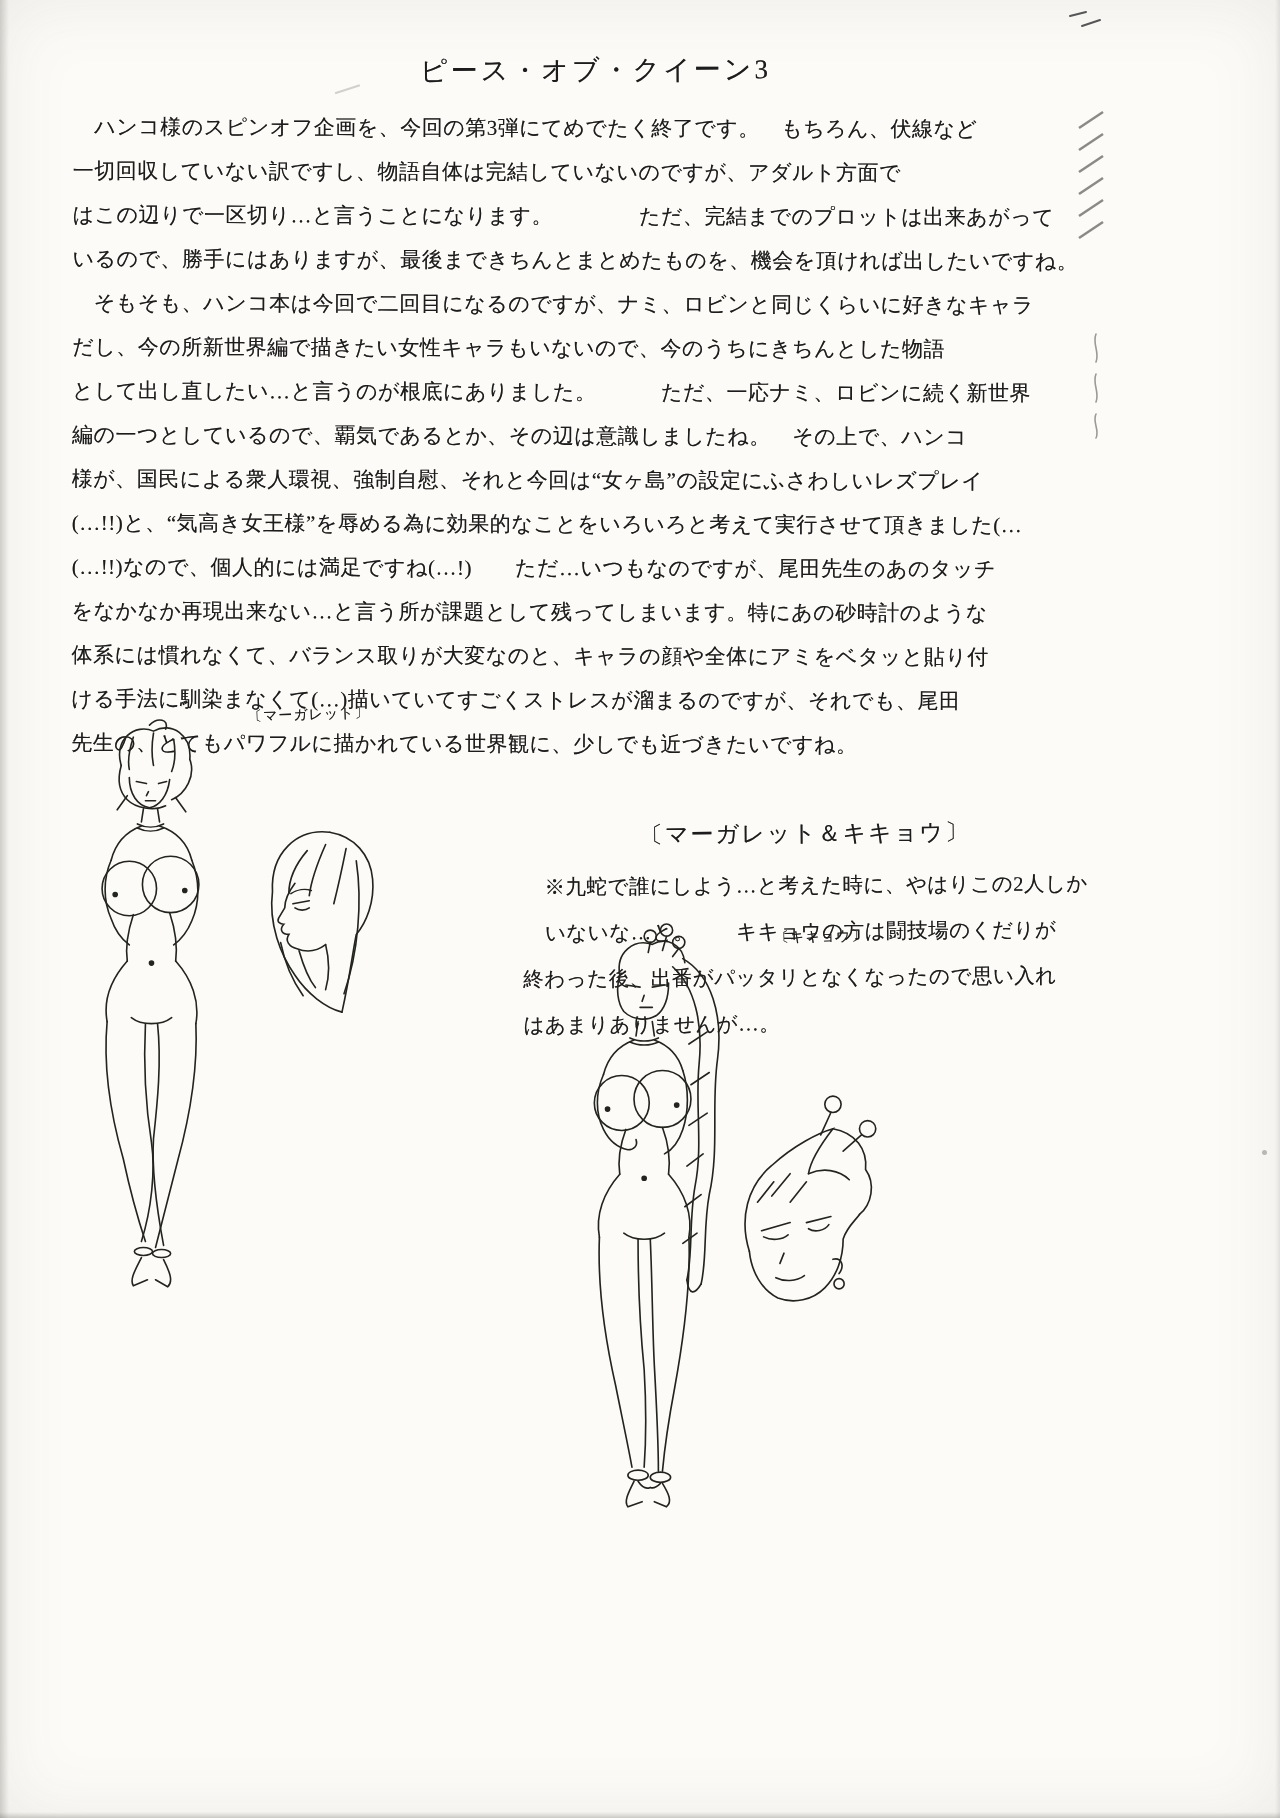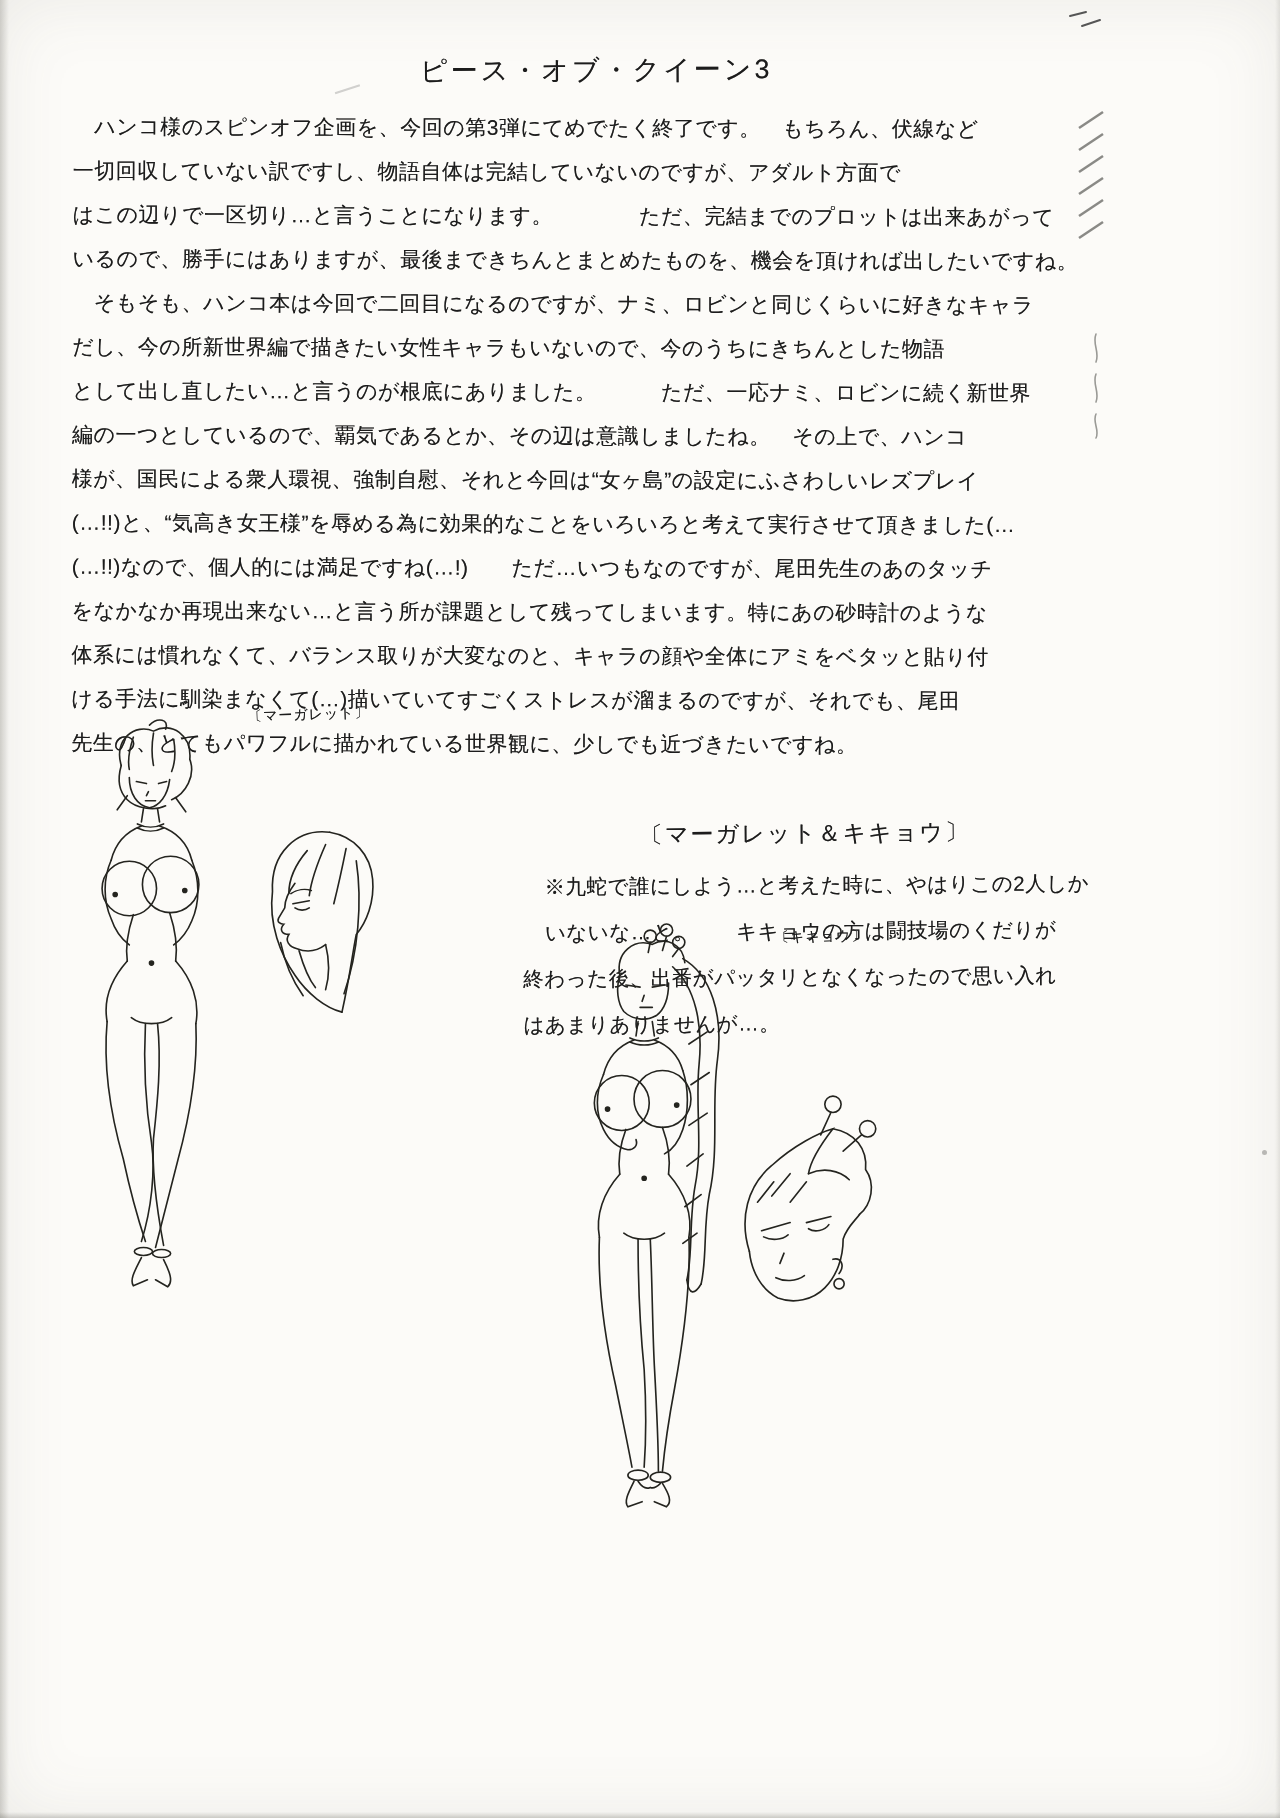--- a/index.html
+++ b/index.html
@@ -2,21 +2,21 @@
 <html><head>
 <meta charset="utf-8">
 <style>
   html,body{margin:0;padding:0;background:#d9d7d2;}
   .page{
     position:relative;
     width:1280px;height:1818px;
     margin:0 auto;
     background:#fcfbf8;
     overflow:hidden;
-    font-family:Liberation Sans, sans-serif;
+    font-family:Liberation Serif, serif;
     color:#1e1e1e;
     box-shadow:inset 0 0 70px rgba(90,88,78,0.10);
   }
   .hand{
     white-space:pre;
     color:#1c1c1c;
     text-shadow:0 0 0.6px rgba(20,20,20,0.55);
   }
   .title{
     position:absolute;left:420px;top:52px;

